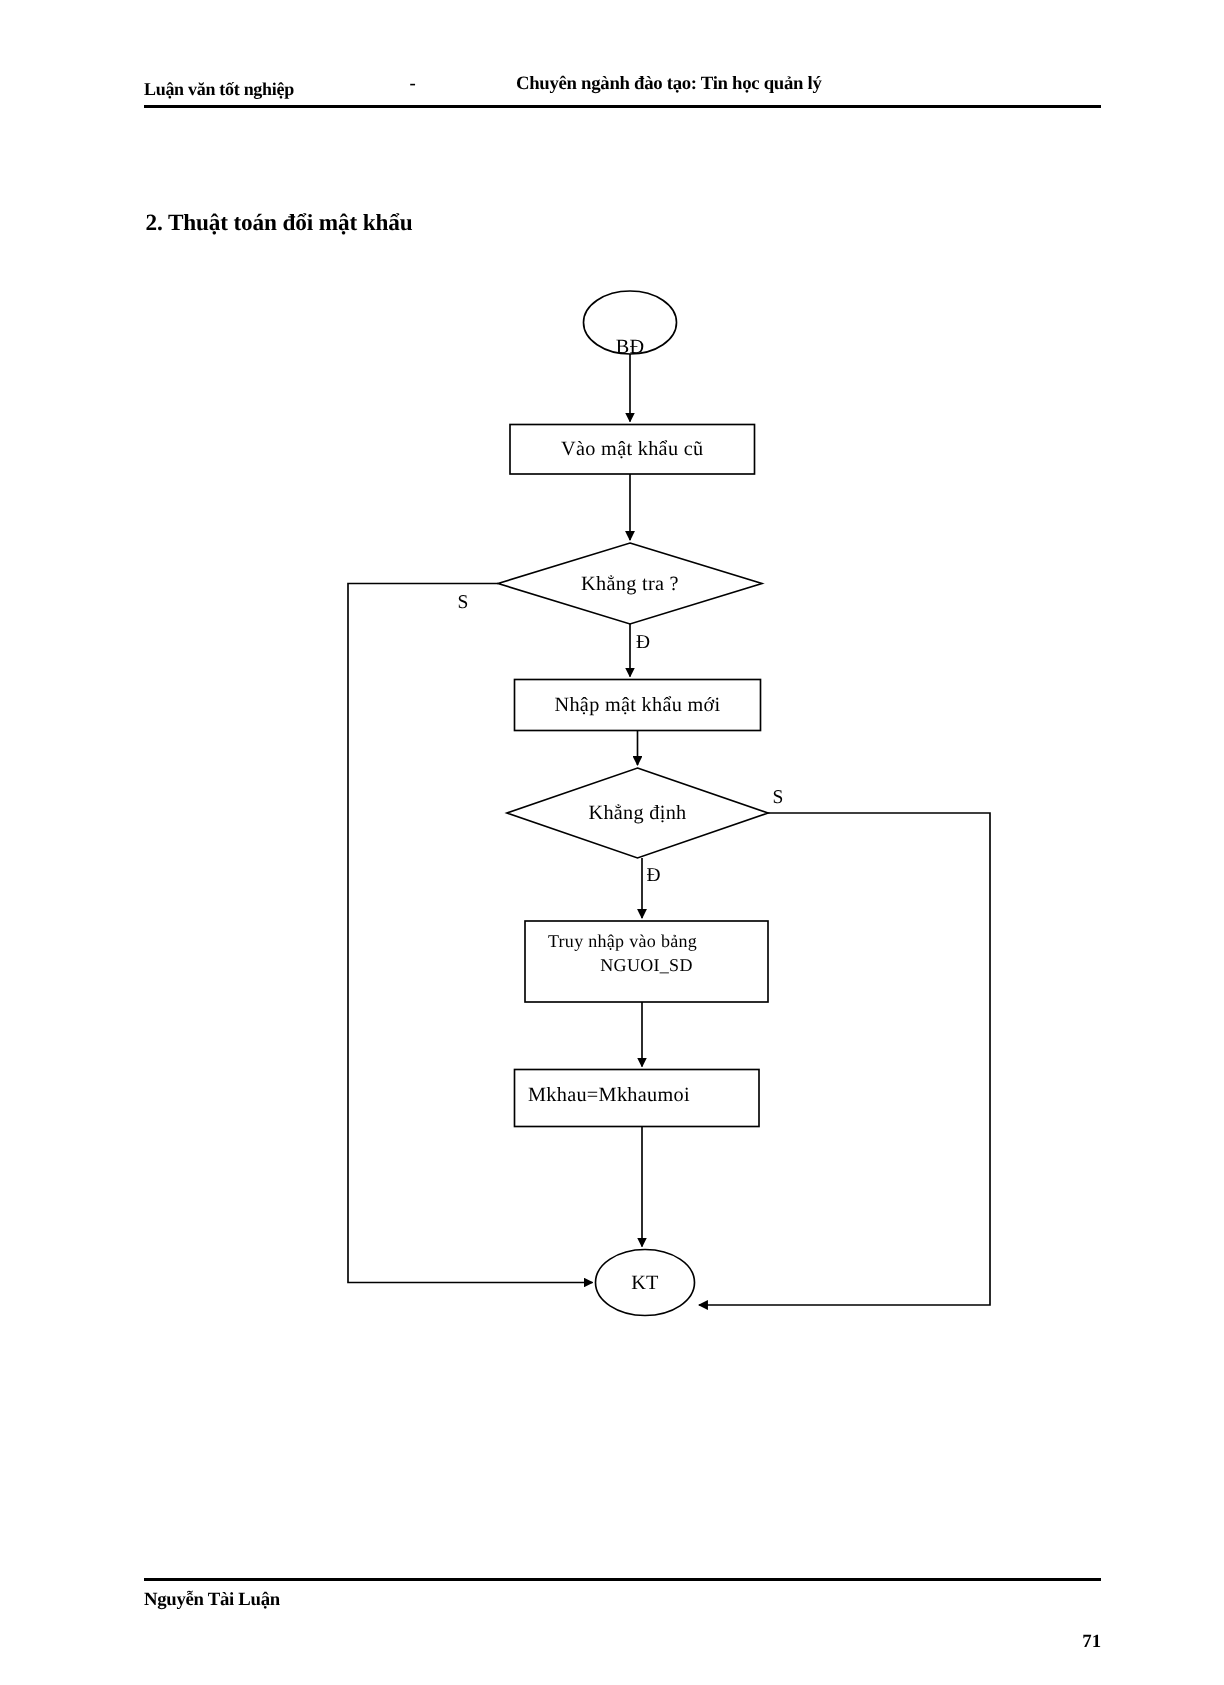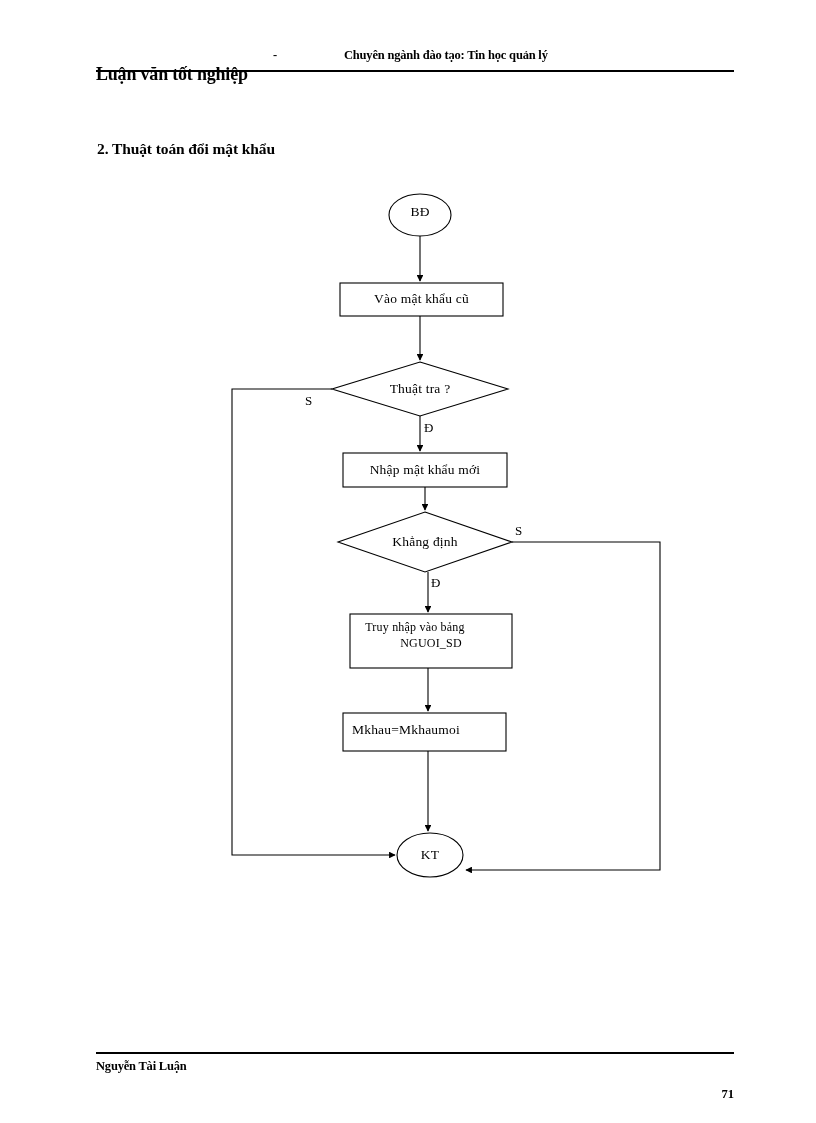--- a/index.html
+++ b/index.html
@@ -20,22 +20,22 @@
   .page-header {
     position: absolute;
     left: 96px;
     top: 48px;
     width: 638px;
     height: 26px;
   }
   .hdr-left {
     position: absolute;
     left: 0;
-    top: 16px;
-    font-size: 18px;
+    top: 4px;
+    font-size: 12px;
     font-weight: 700;
     letter-spacing: -0.2px;
     white-space: nowrap;
   }
   .hdr-dash {
     position: absolute;
     left: 177px;
     top: 0;
     font-size: 12.5px;
     font-weight: 700;
@@ -187,25 +187,25 @@
       <path d="M 428 668 L 428 711" marker-end="url(#arrow)"></path>
 
       <path d="M 428 751 L 428 831" marker-end="url(#arrow)"></path>
 
       <path d="M 332 389 L 232 389 L 232 855 L 395 855" marker-end="url(#arrow)"></path>
 
       <path d="M 512 542 L 660 542 L 660 870 L 466 870" marker-end="url(#arrow)"></path>
     </g>
   </svg>
 
-  <div class="node-label" style="left:390px; top:204px; width:60px;">BĐ</div>
+  <div class="node-label" style="left:390px; top:223px; width:60px;">BĐ</div>
 
   <div class="node-label" style="left:340px; top:291px; width:163px;">Vào mật khẩu cũ</div>
 
-  <div class="node-label" style="left:355px; top:381px; width:130px;">Thuật tra ?</div>
+  <div class="node-label" style="left:355px; top:381px; width:130px;">Khẳng tra ?</div>
 
   <div class="node-label" style="left:343px; top:462px; width:164px;">Nhập mật khẩu mới</div>
 
   <div class="node-label" style="left:360px; top:534px; width:130px;">Khẳng định</div>
 
   <div class="node-label small" style="left:350px; top:620px; width:130px;">Truy nhập vào bảng</div>
   <div class="node-label small" style="left:350px; top:636px; width:162px;">NGUOI_SD</div>
 
   <div class="node-label" style="left:352px; top:722px; width:150px; text-align:left;">Mkhau=Mkhaumoi</div>
 

